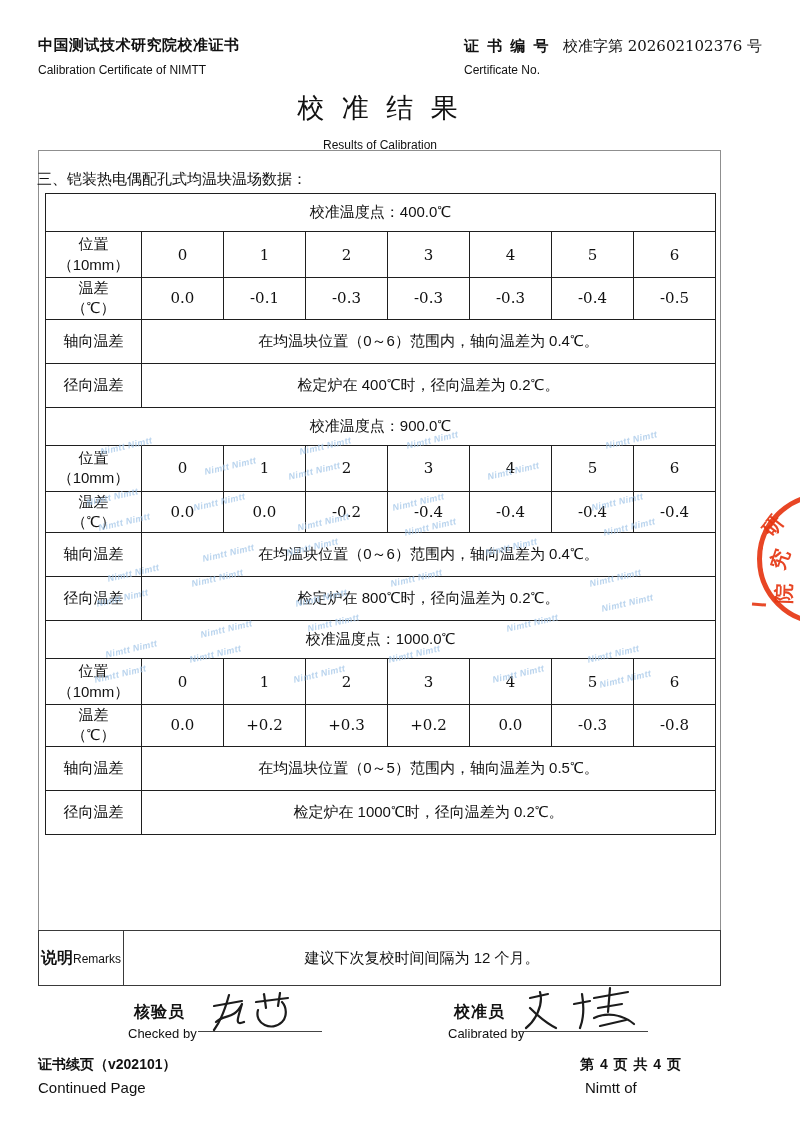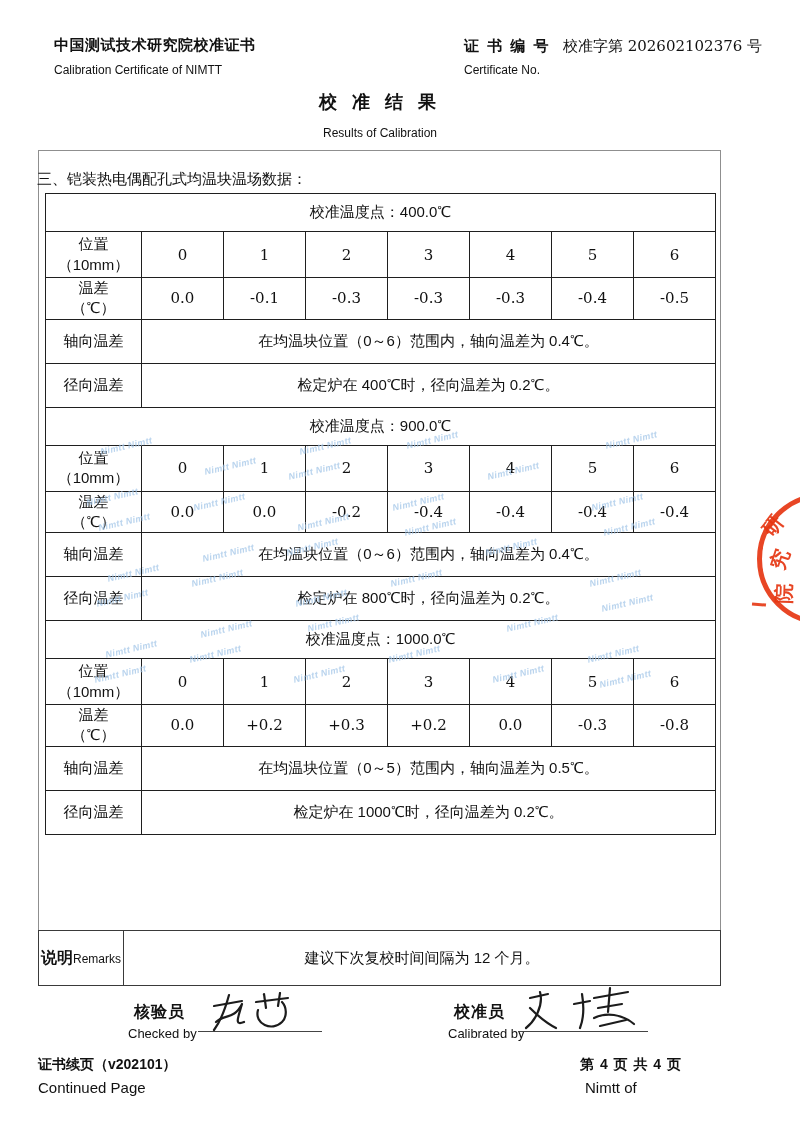--- a/index.html
+++ b/index.html
@@ -1,30 +1,30 @@
 <!DOCTYPE html>
 <html><head>
 <meta charset="utf-8">
 <style>
   html,body{margin:0;padding:0;background:#fff;}
   .page{
     position:relative;width:800px;height:1131px;background:#ffffff;
     overflow:hidden;font-family:"Liberation Sans",sans-serif;color:#111;
   }
   
-  .hdr-left{position:absolute;left:38px;top:36px;margin-left:16px;}
+  .hdr-left{position:absolute;left:38px;top:36px;}
   .hdr-left .zh{font-size:15px;font-weight:bold;letter-spacing:.5px;}
   .hdr-left .en{font-size:12px;margin-top:8px;}
   .hdr-right{position:absolute;left:464px;top:37px;}
   .hdr-right .zh .lbl{font-size:15px;font-weight:bold;letter-spacing:2px;}
   .hdr-right .zh .val{font-size:15px;font-family:"DejaVu Serif",serif;margin-left:8px;}
   .hdr-right .en{font-size:12px;margin-top:7px;}
   
   .title-wrap{position:absolute;left:38px;top:90px;width:684px;text-align:center;}
-  .title-zh{font-size:18px;font-weight:bold;letter-spacing:5px;}
+  .title-zh{font-size:27px;font-weight:normal;letter-spacing:5px;}
   .title-en{font-size:12px;margin-top:12px;}
   
   .outer-box{position:absolute;left:38px;top:150px;width:683px;height:836px;
     border:1px solid #8f8f8f;box-sizing:border-box;background:transparent;}
   .section-heading{position:absolute;left:37px;top:170px;font-size:15px;z-index:2;}
   
   table.cal{position:absolute;left:45px;top:193px;width:670px;border-collapse:collapse;
     table-layout:fixed;z-index:2;font-size:15px;}
   table.cal td{border:1.5px solid #1f1f1f;text-align:center;vertical-align:middle;
     padding:0;box-sizing:border-box;}

